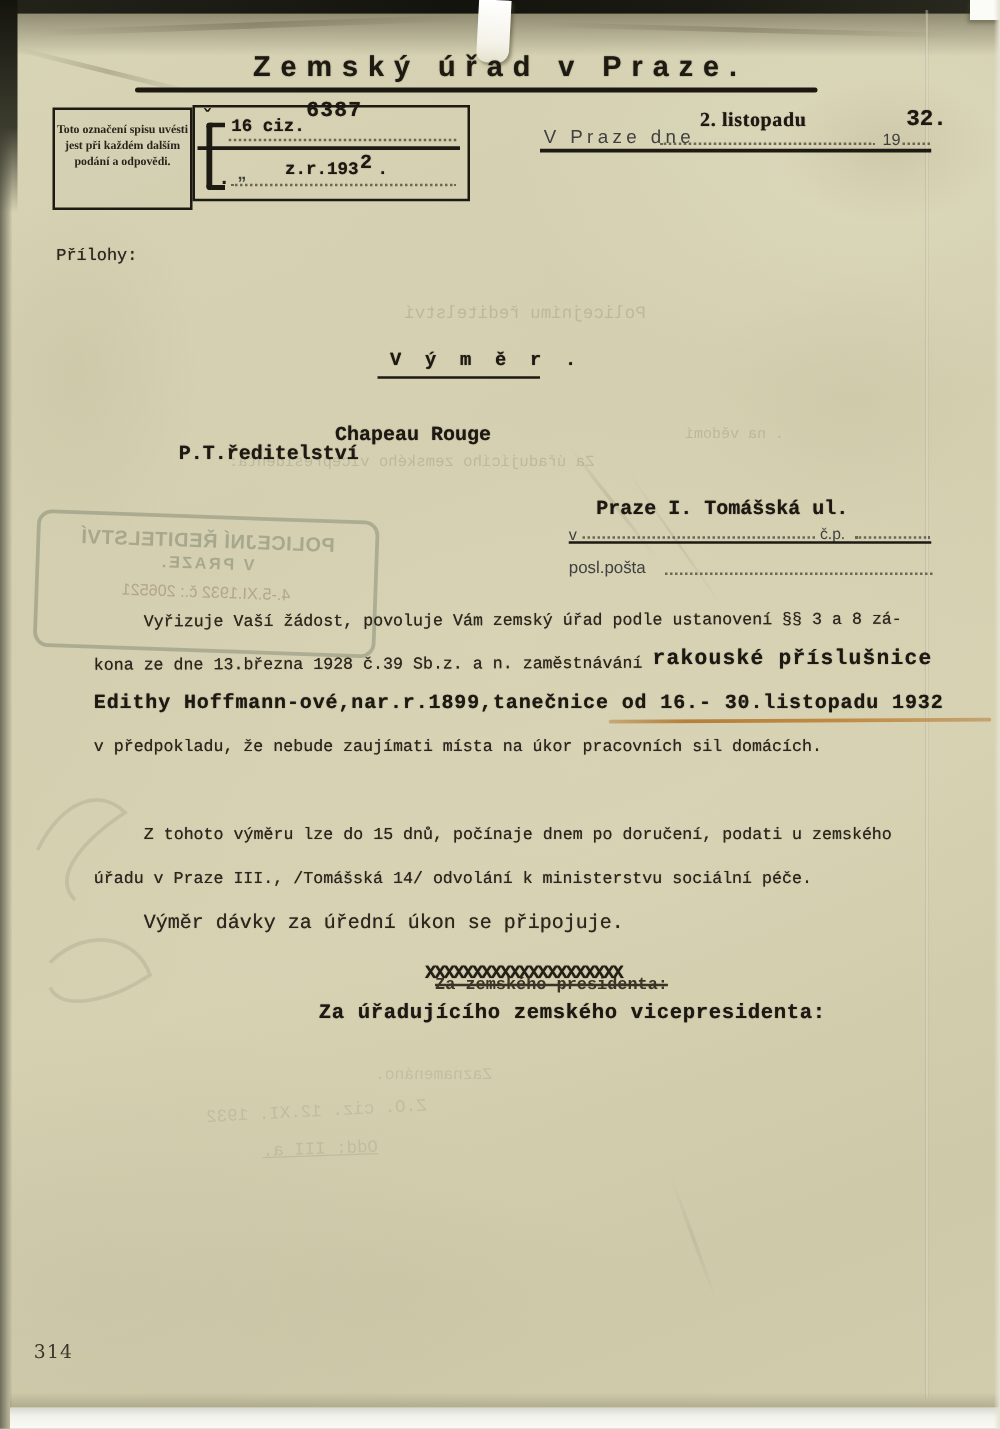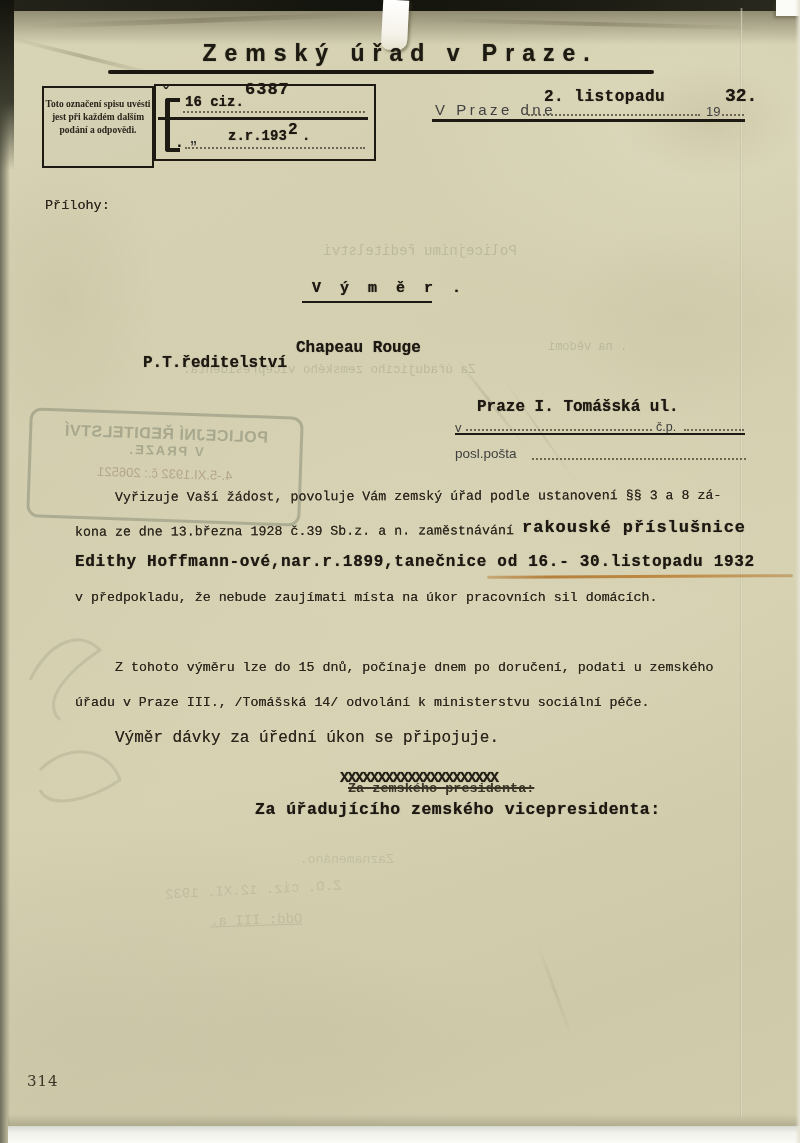--- a/index.html
+++ b/index.html
@@ -112,37 +112,37 @@
 <span class="tw-b" style="position:absolute;left:245px;top:80px;font-size:17px;letter-spacing:1px;">6387</span>
 <div class="dotted" style="left:183px;top:110px;width:182px;"></div>
 <div class="solid-line" style="left:158px;top:117px;width:210px;height:2.5px;"></div>
 <span class="pr" style="position:absolute;left:190px;top:130px;font-size:14px;font-weight:bold;">„</span>
 <span class="tw-b" style="position:absolute;left:228px;top:128px;font-size:14px;">z.r.193</span>
 <span class="tw-b" style="position:absolute;left:288px;top:121px;font-size:16px;">2</span>
 <span class="tw-b" style="position:absolute;left:302px;top:128px;font-size:14px;">.</span>
 <div class="dotted" style="left:185px;top:146px;width:180px;"></div>
 
 <span class="pr" style="position:absolute;left:435px;top:101px;font-size:15px;letter-spacing:3.5px;">V Praze dne</span>
-<span class="tw-b" style="position:absolute;left:544px;top:88px;font-size:16px;letter-spacing:.5px;">2. listopadu</span>
+<span class="tw-b" style="position:absolute;left:560px;top:88px;font-size:16px;letter-spacing:.5px;font-family:Liberation Serif, serif;">2. listopadu</span>
 <div class="dotted" style="left:528px;top:113px;width:172px;"></div>
 <span class="pr" style="position:absolute;left:706px;top:104px;font-size:13px;">19</span>
 <span class="tw-b" style="position:absolute;left:725px;top:86px;font-size:18px;">32.</span>
 <div class="dotted" style="left:722px;top:113px;width:22px;"></div>
 <div class="solid-line" style="left:432px;top:119px;width:313px;height:2.5px;"></div>
 
 <span class="tw" style="position:absolute;left:45px;top:198px;font-size:13.5px;">Přílohy:</span>
 
 <div class="bleed" style="left:270px;top:243px;font-size:14px;width:300px;text-align:center;">Policejnímu ředitelství</div>
 <div class="bleed" style="left:548px;top:340px;font-size:12px;">. na vědomí</div>
 <div class="bleed" style="left:183px;top:363px;font-size:12.5px;">Za úřadujícího zemského vicepresidenta:</div>
 
 <span class="tw-b" style="position:absolute;left:312px;top:280px;font-size:15px;letter-spacing:5px;">V ý m ě r .</span>
 <div class="solid-line" style="left:302px;top:301px;width:130px;height:2px;"></div>
 <span class="tw-b" style="position:absolute;left:143px;top:306px;font-size:16px;margin-top:48px;">P.T.ředitelství</span>
-<span class="tw-b" style="position:absolute;left:268px;top:339px;font-size:16px;margin-left:28px;">Chapeau Rouge</span>
+<span class="tw-b" style="position:absolute;left:268px;top:339px;font-size:16px;">Chapeau Rouge</span>
 
 <span class="tw-b" style="position:absolute;left:477px;top:398px;font-size:16px;">Praze I. Tomášská ul.</span>
 <span class="pr" style="position:absolute;left:455px;top:420px;font-size:13px;">v</span>
 <div class="dotted" style="left:466px;top:428px;width:186px;"></div>
 <span class="pr" style="position:absolute;left:656px;top:420px;font-size:12.5px;">č.p.</span>
 <div class="dotted" style="left:684px;top:428px;width:60px;"></div>
 <div class="solid-line" style="left:455px;top:433px;width:290px;height:2px;"></div>
 <span class="pr" style="position:absolute;left:455px;top:446px;font-size:13.5px;">posl.pošta</span>
 <div class="dotted" style="left:532px;top:457px;width:214px;"></div>
 

